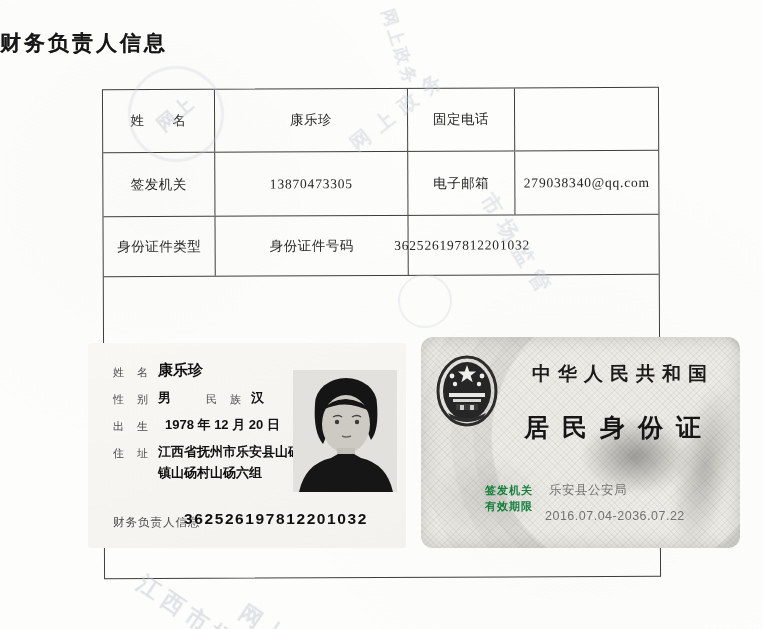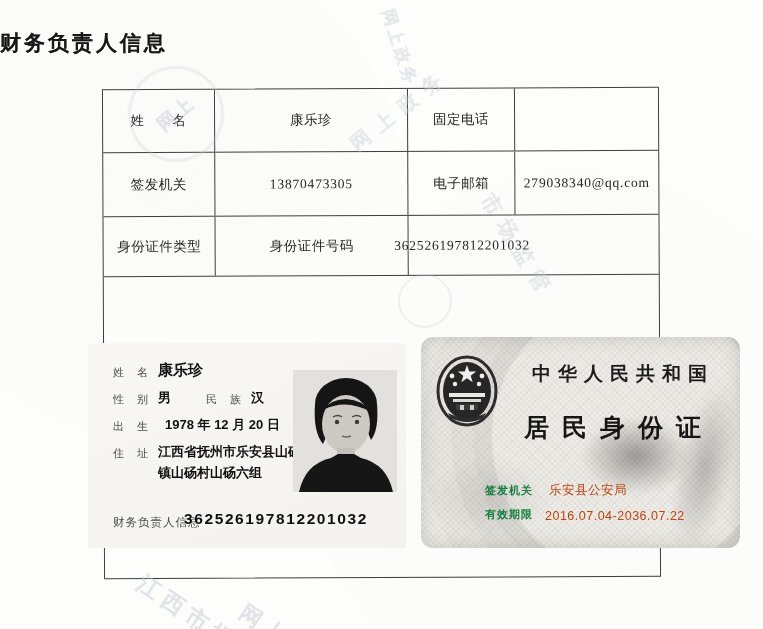--- a/index.html
+++ b/index.html
@@ -111,24 +111,24 @@
   .cb-country {
     position:absolute; left:92px; top:24px; width:220px; text-align:center;
     font-size:19px; font-weight:bold; letter-spacing:7px; color:#1c1c1c;
   }
   .cb-cardname {
     position:absolute; left:78px; top:56px; width:240px; text-align:center;
     font-size:25px; font-weight:bold; letter-spacing:13px; color:#161616;margin-top:18px;
   }
   .cb-row { position:absolute; white-space:nowrap; }
   .cb-label { font-size:11px; font-weight:bold; color:#15803d; letter-spacing:1px; }
-  .cb-value { font-size:12.5px; color:#c2410c; letter-spacing:0.5px; }
+  .cb-value { font-size:12.5px; color:#737373; letter-spacing:0.5px; }
   .cb-issuer-l   { left:64px;  top:146px; }
   .cb-issuer-v   { left:128px; top:145px; }
-  .cb-valid-l    { left:64px;  top:170px; }
+  .cb-valid-l    { left:64px;  top:162px; }
   .cb-valid-v    { left:124px; top:172px; font-family:"Liberation Sans","DejaVu Sans",sans-serif; }
 
   
   .wm { position:absolute; color:#c6cdd5; z-index:6; pointer-events:none;
         font-weight:bold; opacity:0.55; filter:blur(0.4px); white-space:nowrap; }
   .wm-topright  { left:398px; top:6px;  font-size:17px; letter-spacing:3px; transform:rotate(72deg); transform-origin:left top; opacity:0.5; }
   .wm-stamp1 { left:128px; top:66px; width:96px; height:96px; border-radius:50%;
                border:3px solid rgba(196,204,213,0.5); transform:rotate(-12deg);
                display:flex; align-items:center; justify-content:center; }
   .wm-stamp1 span { font-size:19px; transform:rotate(-28deg); letter-spacing:2px; }

